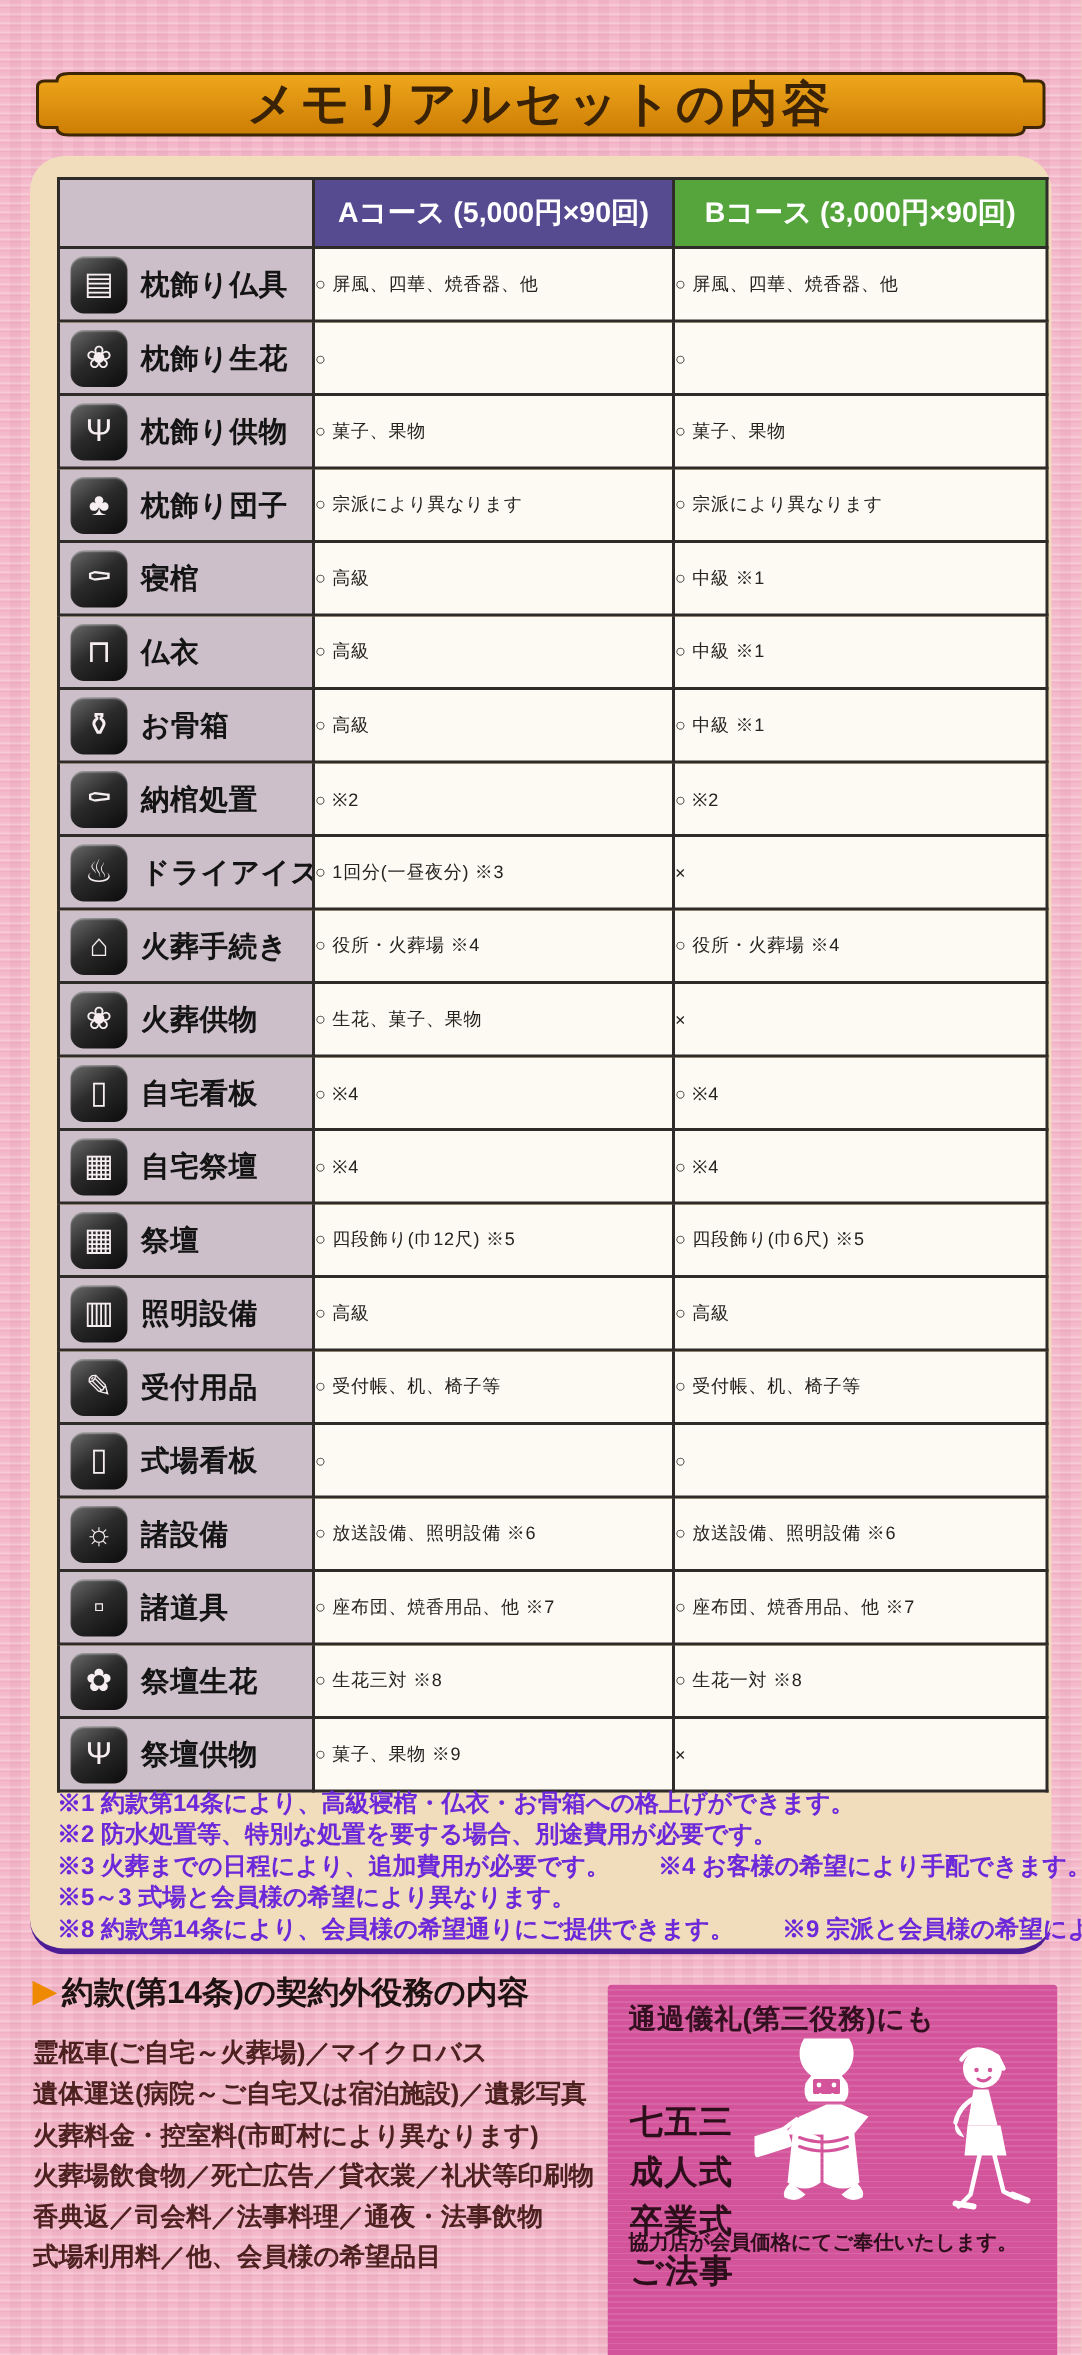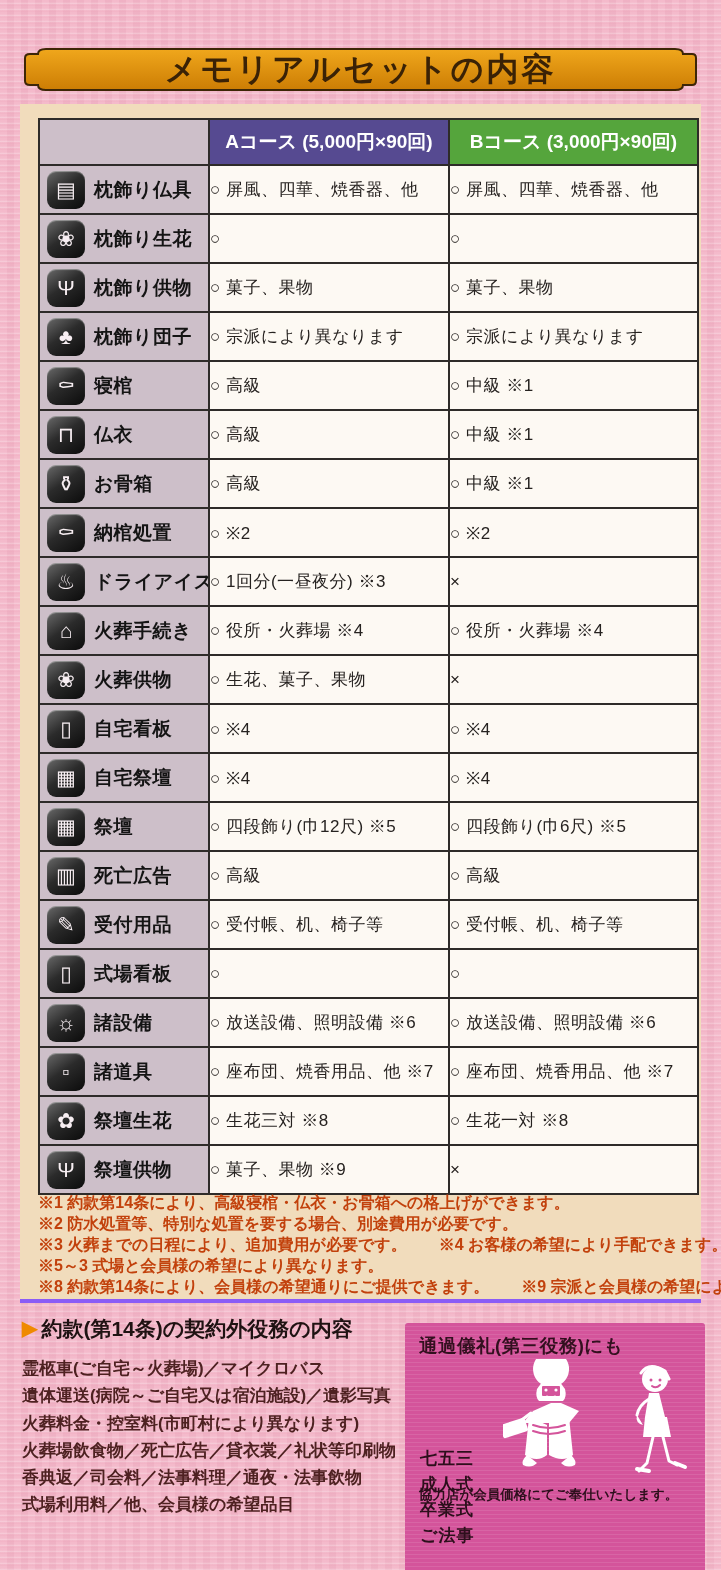--- a/index.html
+++ b/index.html
@@ -18,22 +18,23 @@
   .banner svg{position:absolute;left:0;top:0;}
   .banner-title{
     position:absolute;left:0;top:0;width:677px;height:47px;
     display:flex;align-items:center;justify-content:center;
     font-size:32px;font-weight:700;color:#3a2206;letter-spacing:3px;
   }
   
   .panel{
     position:absolute;left:20px;top:104px;width:681px;height:1199px;
     background:#f1dcbc;
-    border-bottom:4px solid #8b5cf6;
+    border-bottom:4px solid #4c1d95;
     box-sizing:border-box;
+    border-radius:23px;
   }
   
   table.courses{
     position:absolute;left:18px;top:14px;
     border-collapse:collapse;table-layout:fixed;
     width:659px;
   }
   table.courses col.c-label{width:170px;}
   table.courses col.c-a{width:240px;}
   table.courses col.c-b{width:249px;}
@@ -54,46 +55,46 @@
   td.label-cell{background:#cdbfc9;}
   .label-wrap{display:flex;align-items:center;gap:9px;padding-left:7px;}
   .row-icon{
     width:38px;height:38px;flex:0 0 38px;border-radius:9px;
     background:linear-gradient(145deg,#6a6a6a 0%,#2b2b2b 45%,#0b0b0b 100%);
     box-shadow:inset 0 1px 1px rgba(255,255,255,.4);
     display:flex;align-items:center;justify-content:center;
     color:#f7eef2;font-size:21px;line-height:1;
   }
   .row-label{font-size:19px;font-weight:700;color:#141414;letter-spacing:0.5px;}
-  td.val-cell{background:#fdf9f3;font-size:17px;color:#262220;padding-left:11px;letter-spacing:0.5px;}
+  td.val-cell{background:#fdf9f3;font-size:12px;color:#262220;padding-left:11px;letter-spacing:0.5px;}
   
   .footnotes{
     position:absolute;left:18px;top:1089px;width:660px;
-    font-size:16px;line-height:1.31;color:#c2410c;font-weight:700;letter-spacing:0px;
+    font-size:16px;line-height:1.31;color:#6d28d9;font-weight:700;letter-spacing:0px;
   }
   .footnotes div{white-space:pre;}
   
   .exclusions{position:absolute;left:22px;top:1316px;width:378px;color:#241414;}
   .excl-head{font-size:21px;font-weight:700;line-height:1.25;color:#1f1212;display:flex;}
   .excl-marker{color:#ef8a00;margin-right:4px;font-size:20px;}
   .excl-head2{font-size:21px;font-weight:700;line-height:1.25;color:#1f1212;padding-left:26px;}
   .excl-items{margin-top:13px;font-size:17px;font-weight:700;line-height:1.6;color:#4e2121;}
   
   .promo{
     position:absolute;left:405px;top:1323px;width:300px;height:264px;
     background:#d4549b;border-radius:3px;
     background-image:repeating-linear-gradient(0deg, rgba(255,255,255,.10) 0 1px, rgba(0,0,0,0) 1px 4px);
   }
   .promo-title{
     position:absolute;left:14px;top:11px;
     font-size:18.5px;font-weight:700;line-height:1.35;color:#33101f;letter-spacing:0.5px;
   }
   .promo-occasions{
     position:absolute;left:15px;top:75px;
-    font-size:17px;font-weight:700;line-height:1.5;color:#2d0f1c;letter-spacing:1px;margin-top:48px;
+    font-size:22px;font-weight:700;line-height:1.5;color:#2d0f1c;letter-spacing:1px;
   }
   .promo-art{position:absolute;right:2px;top:36px;}
   .promo-note{
     position:absolute;left:14px;top:162px;
     font-size:13.5px;font-weight:700;line-height:1.45;color:#2d0f1c;
   }
 </style>
 </head>
 <body>
 
@@ -282,21 +283,21 @@
             </div>
           </td>
           <td class="val-cell">○ 四段飾り(巾12尺) ※5</td>
           <td class="val-cell">○ 四段飾り(巾6尺) ※5</td>
         </tr>
 
         <tr class="item-row">
           <td class="label-cell">
             <div class="label-wrap">
               <span class="row-icon">▥</span>
-              <span class="row-label">死亡広告</span>
+              <span class="row-label">照明設備</span>
             </div>
           </td>
           <td class="val-cell">○ 高級</td>
           <td class="val-cell">○ 高級</td>
         </tr>
 
         <tr class="item-row">
           <td class="label-cell">
             <div class="label-wrap">
               <span class="row-icon">✎</span>

